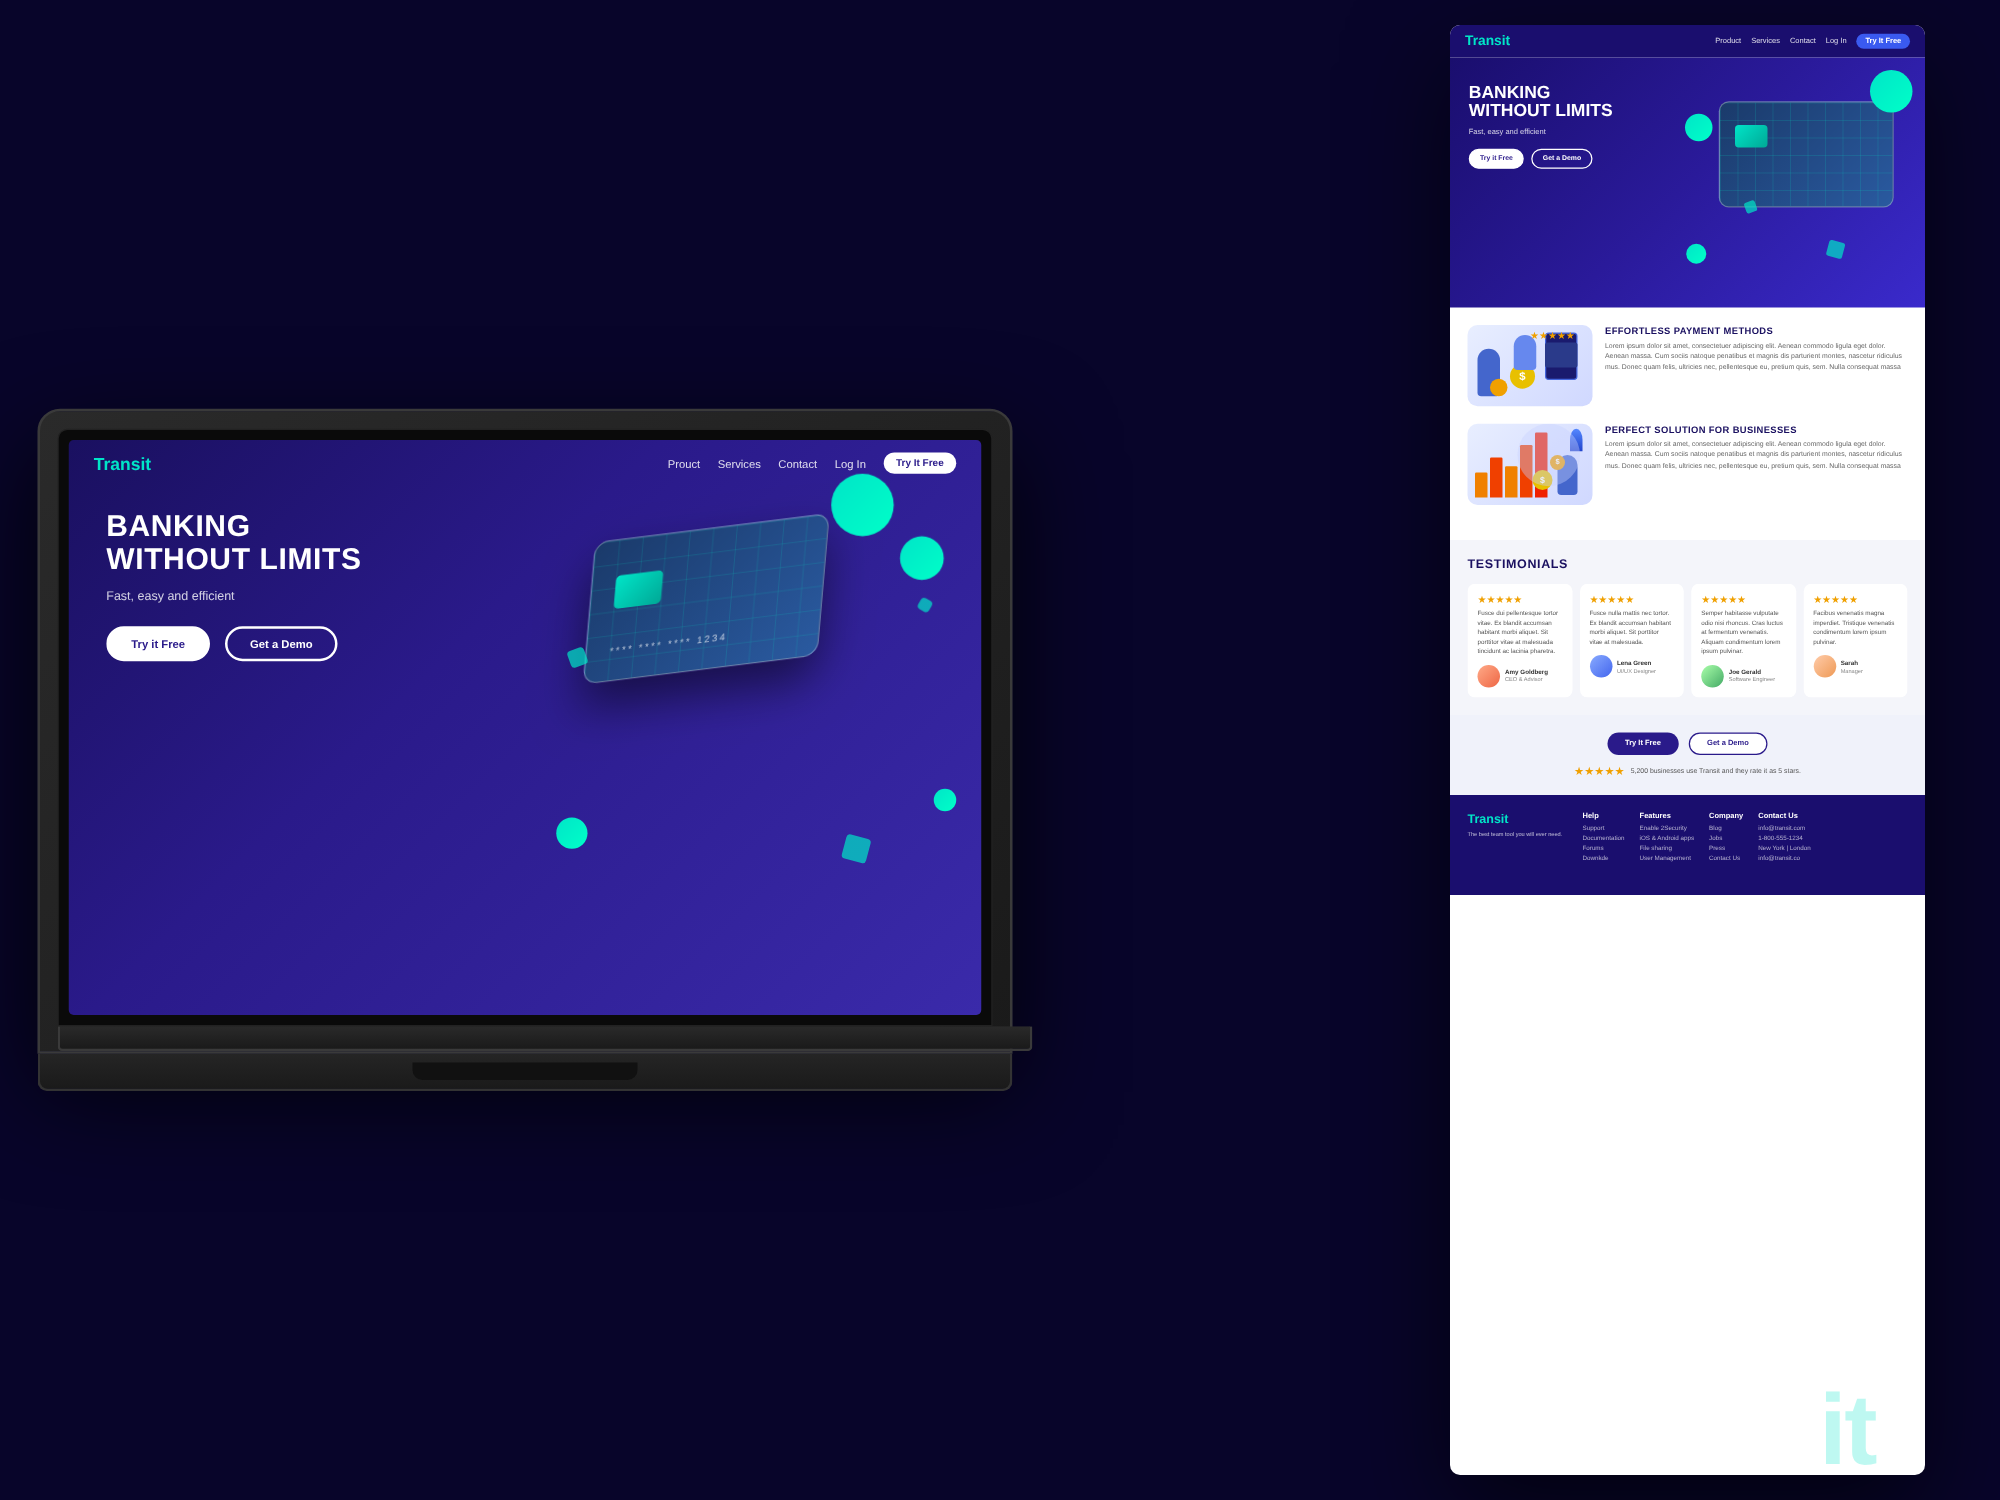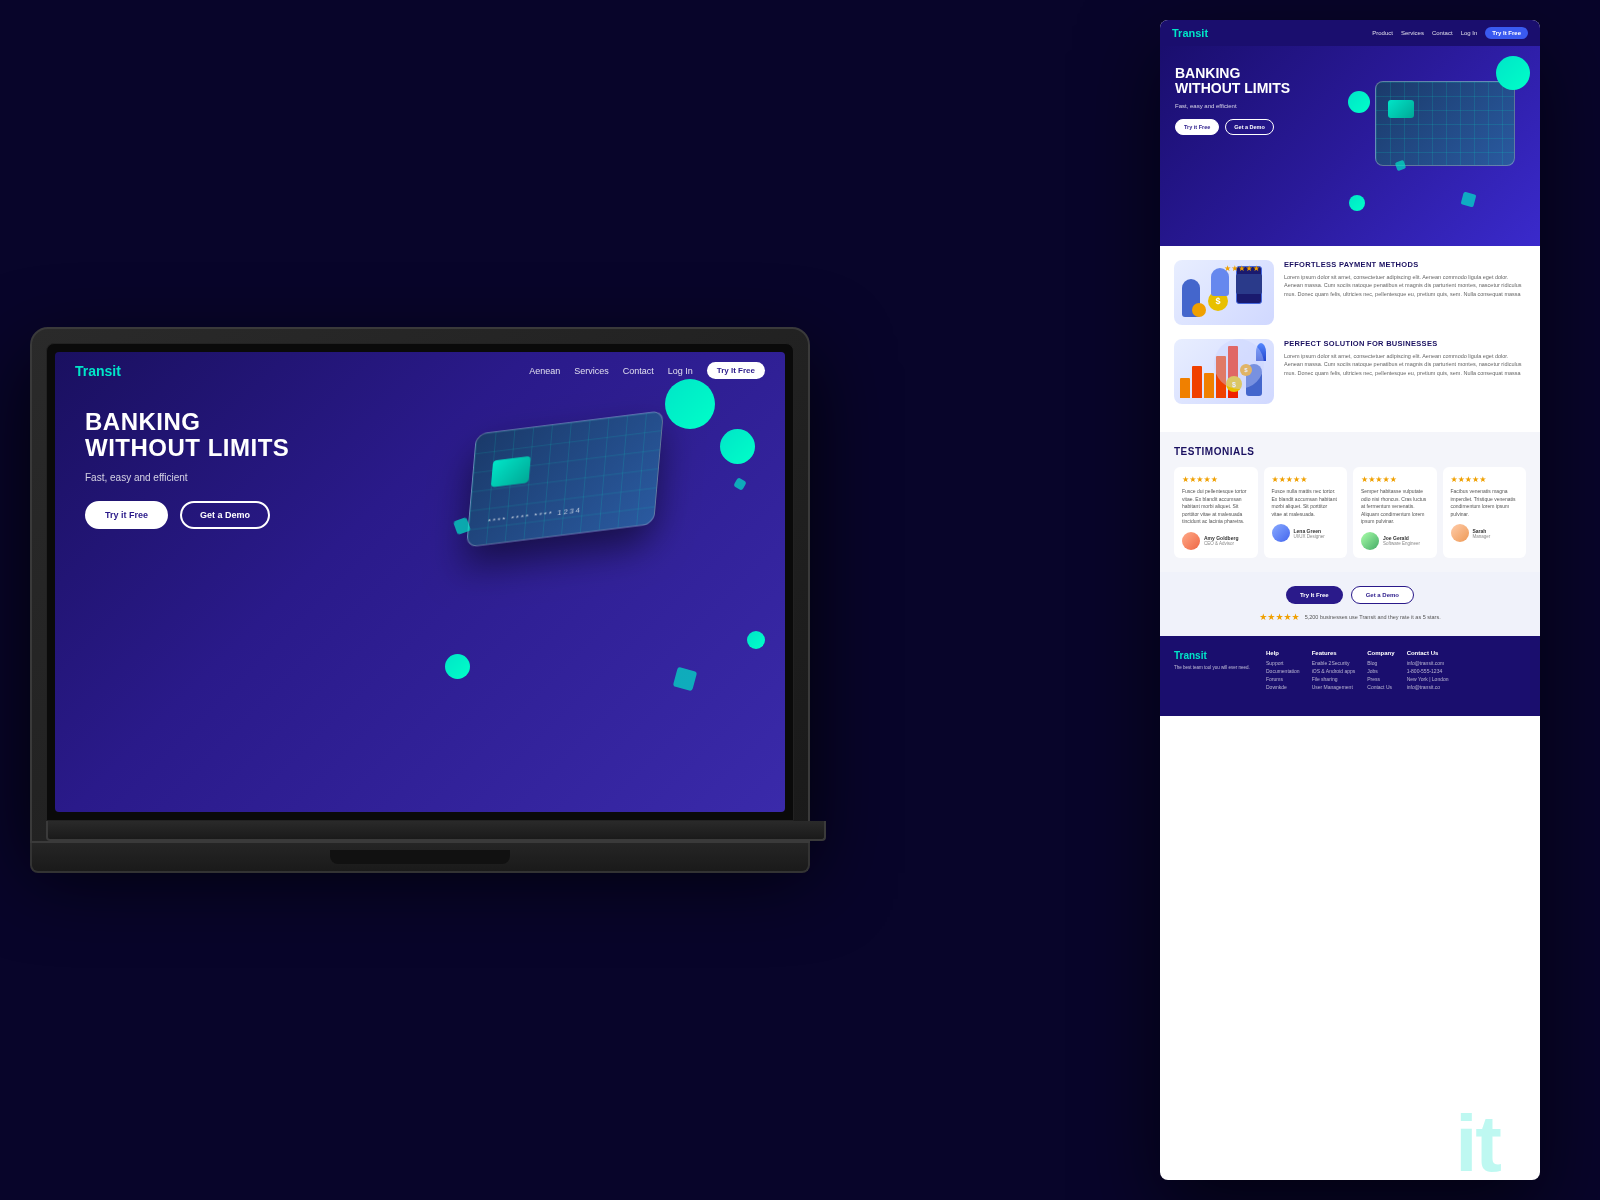--- a/index.html
+++ b/index.html
@@ -645,21 +645,21 @@
 <div class="laptop-container">
   <div class="laptop-outer">
     <div class="laptop-screen-bezel">
       <div class="laptop-screen">
 
         <div class="lw-nav">
           <div class="lw-logo">
             <span>Trans</span><span style="color:#00e5c8">it</span>
           </div>
           <div class="lw-nav-links">
-            <span class="lw-nav-link">Aenean</span>
+            <span class="lw-nav-link">Prouct</span>
             <span class="lw-nav-link">Services</span>
             <span class="lw-nav-link">Contact</span>
             <span class="lw-nav-link">Log In</span>
             <button class="lw-nav-btn">Try It Free</button>
           </div>
         </div>
 
         <div class="lw-hero">
           <div class="lw-hero-text">
             <div class="lw-hero-title">

